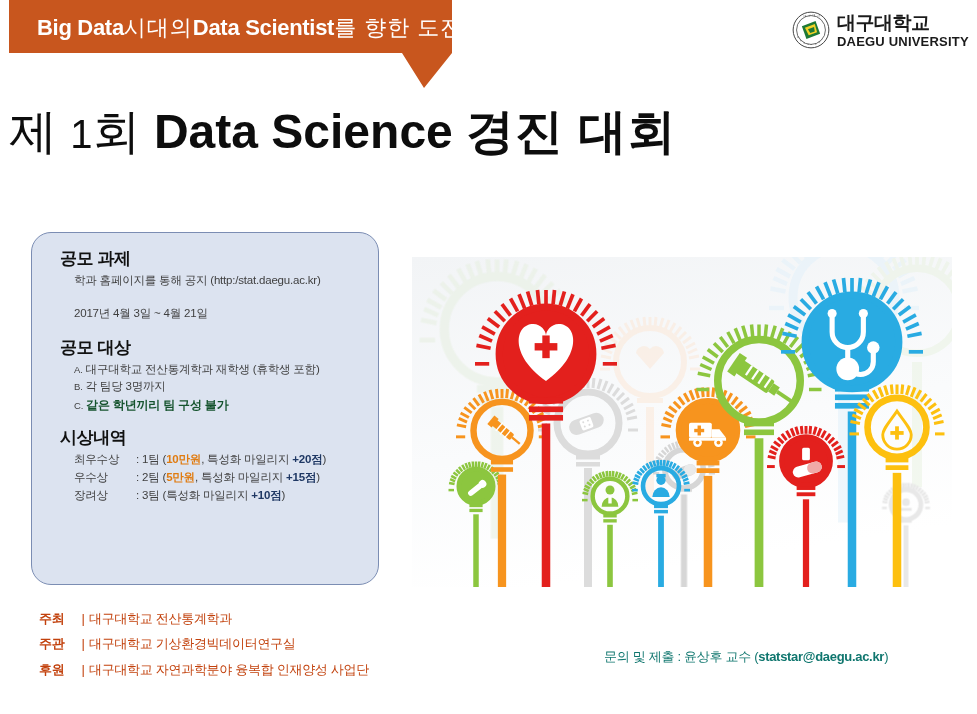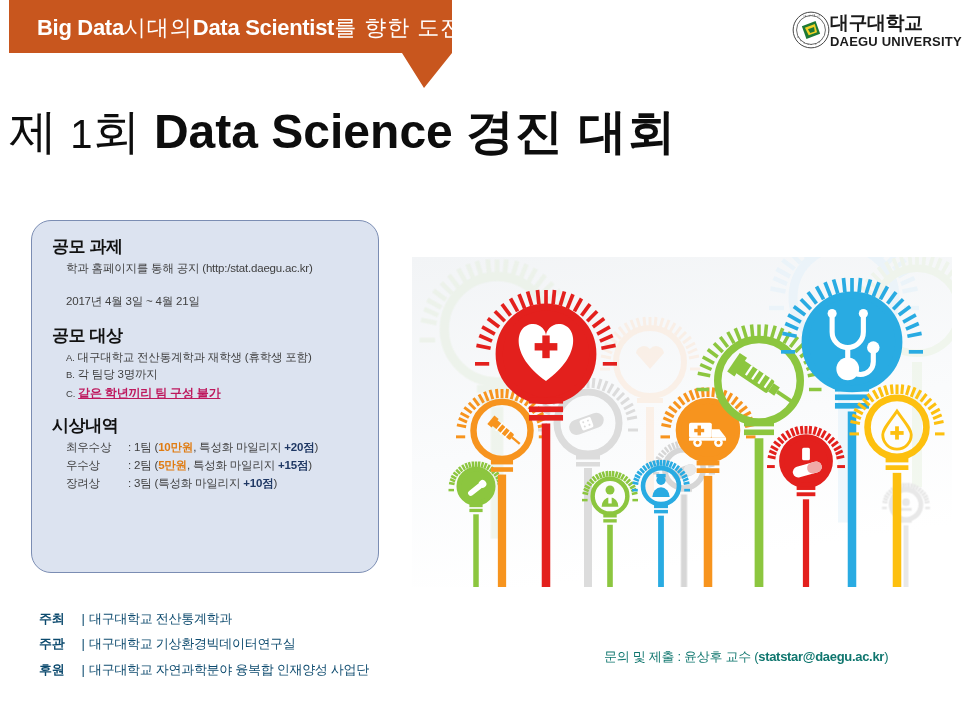--- a/index.html
+++ b/index.html
@@ -17,67 +17,67 @@
   .banner-svg{position:absolute;left:0;top:0;}
   .banner-text{
     position:absolute;left:28px;top:9px;width:420px;height:38px;
     display:flex;align-items:center;white-space:nowrap;
     font-size:22px;color:#ffffff;letter-spacing:-0.3px;
   }
   .banner-text .bold{font-weight:bold;}
   .banner-text .reg{font-weight:400;letter-spacing:1px;}
 
   
-  .logo{position:absolute;left:783px;top:8px;width:185px;height:44px;display:flex;align-items:center;}
+  .logo{position:absolute;left:783px;top:8px;width:185px;height:44px;display:flex;align-items:center;gap:7px;}
   .logo-emblem{width:38px;height:38px;flex:0 0 38px;}
   .logo-names{display:flex;flex-direction:column;justify-content:center;line-height:1;}
   .logo-ko{font-size:19px;font-weight:bold;color:#1b1b1b;letter-spacing:-0.5px;}
   .logo-en{font-size:13px;font-weight:bold;color:#1b1b1b;letter-spacing:0.2px;margin-top:3px;}
 
   
   .title{
     position:absolute;left:0;top:104px;width:977px;
     text-align:left;white-space:nowrap;
     font-size:48px;color:#0d0d0d;line-height:1.15;
   }
   .title .t-pre{font-weight:400;}
   .title .t-num{font-weight:400;font-size:40px;}
   .title .t-en{font-weight:bold;}
   .title .t-post{font-weight:bold;letter-spacing:1px;}
 
   
   .infobox{
-    position:absolute;left:22px;top:220px;width:348px;height:353px;
+    position:absolute;left:22px;top:232px;width:348px;height:353px;
     background:#dce3f0;border:1.6px solid #7b8db3;border-radius:20px;
     box-sizing:border-box;
-    padding:14px 0 0 0;
+    padding:14px 0 0 8px;
   }
   .sec{margin:0 0 0 0;}
   .sec-head{
     font-size:17px;font-weight:bold;color:#111111;
     margin:0 0 2px 20px;letter-spacing:-0.4px;
   }
   .sec-body{margin:0 0 0 34px;color:#3f3f3f;}
   .line{font-size:11.5px;color:#3f3f3f;line-height:1.55;white-space:nowrap;letter-spacing:-0.2px;}
   .gap-a{height:15px;}
   .gap-b{height:13px;}
   .gap-c{height:11px;}
   .idx{font-size:9.5px;color:#3f3f3f;}
-  .warn{color:#be185d;font-weight:bold;text-decoration:underline;font-size:12px;}
+  .warn{color:#14532d;font-weight:bold;font-size:12px;}
   .prize-label{display:inline-block;width:62px;}
   .won{color:#e07b10;font-weight:bold;text-align:right;}
   .pts{color:#1f3864;font-weight:bold;}
 
   
   .illus{position:absolute;left:403px;top:257px;width:540px;height:330px;overflow:hidden;}
   .illus svg{display:block;}
 
   
   .footer{position:absolute;left:30px;top:606px;width:430px;}
-  .f-line{font-size:13px;color:#0c4a6e;line-height:1.95;white-space:nowrap;letter-spacing:-0.3px;}
+  .f-line{font-size:13px;color:#c2410c;line-height:1.95;white-space:nowrap;letter-spacing:-0.3px;}
   .f-lab{font-weight:bold;display:inline-block;width:38px;}
   .f-bar{display:inline-block;width:12px;text-align:center;}
   .contact{
     position:absolute;left:595px;top:648px;width:360px;
     font-size:13px;color:#0f766e;white-space:nowrap;letter-spacing:-0.3px;
   }
   .contact .c-mail{font-weight:bold;}
 </style>
 </head>
 <body>

